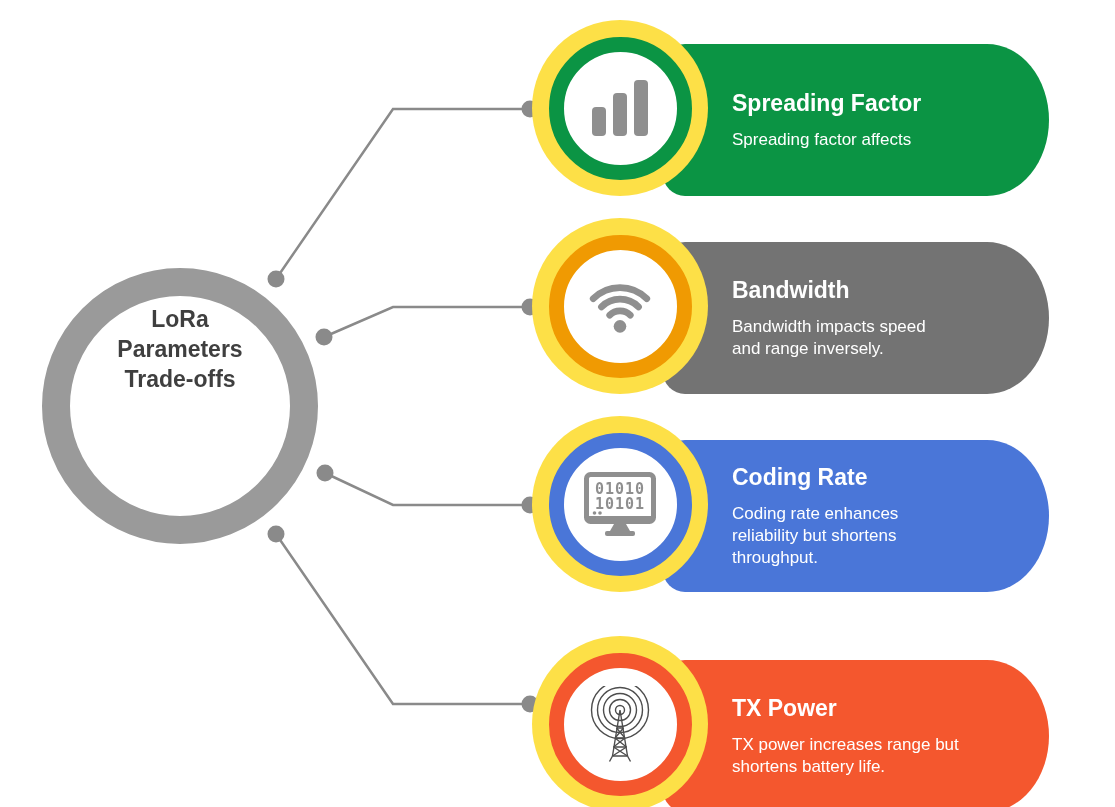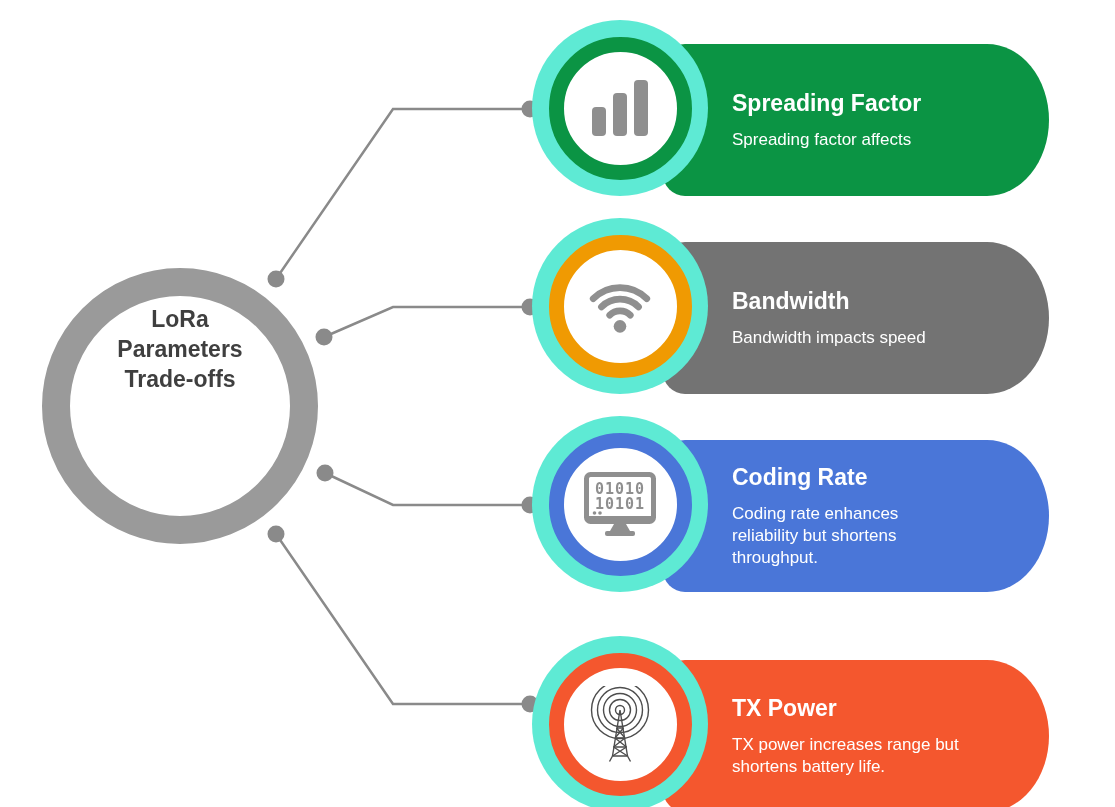--- a/index.html
+++ b/index.html
@@ -79,21 +79,21 @@
     line-height: 22px;
     color: #ffffff;
   }
   .card-desc div { white-space: nowrap; }
 
   .badge {
     position: absolute;
     left: 0; top: 0;
     width: 176px; height: 176px;
     border-radius: 50%;
-    background: #5eead4;
+    background: #fde047;
     display: flex;
     align-items: center;
     justify-content: center;
     z-index: 2;
   }
   .badge-ring {
     width: 113px; height: 113px;
     box-sizing: content-box;
     border: 15px solid #888888;
     border-radius: 50%;
@@ -159,20 +159,21 @@
         </div>
       </div>
     </div>
   </section>
 
   <section class="card card-1">
     <div class="pill" style="background-color: #737373;">
       <h2 class="card-title">Bandwidth</h2>
       <div class="card-desc">
         <div>Bandwidth impacts speed</div>
+        <div>and range inversely.</div>
         <div></div>
       </div>
     </div>
     <div class="badge">
       <div class="badge-ring" style="border-color: rgb(240, 154, 2);">
         <svg width="64" height="58" viewBox="0 0 66 58" aria-hidden="true">
           <g stroke="#8f8f8f" stroke-width="7" fill="none" stroke-linecap="round">
             <path d="M22.4 38.4 A15 15 0 0 1 43.6 38.4"></path>
             <path d="M13.9 29.9 A27 27 0 0 1 52.1 29.9"></path>
             <path d="M5.4 21.4 A39 39 0 0 1 60.6 21.4"></path>

